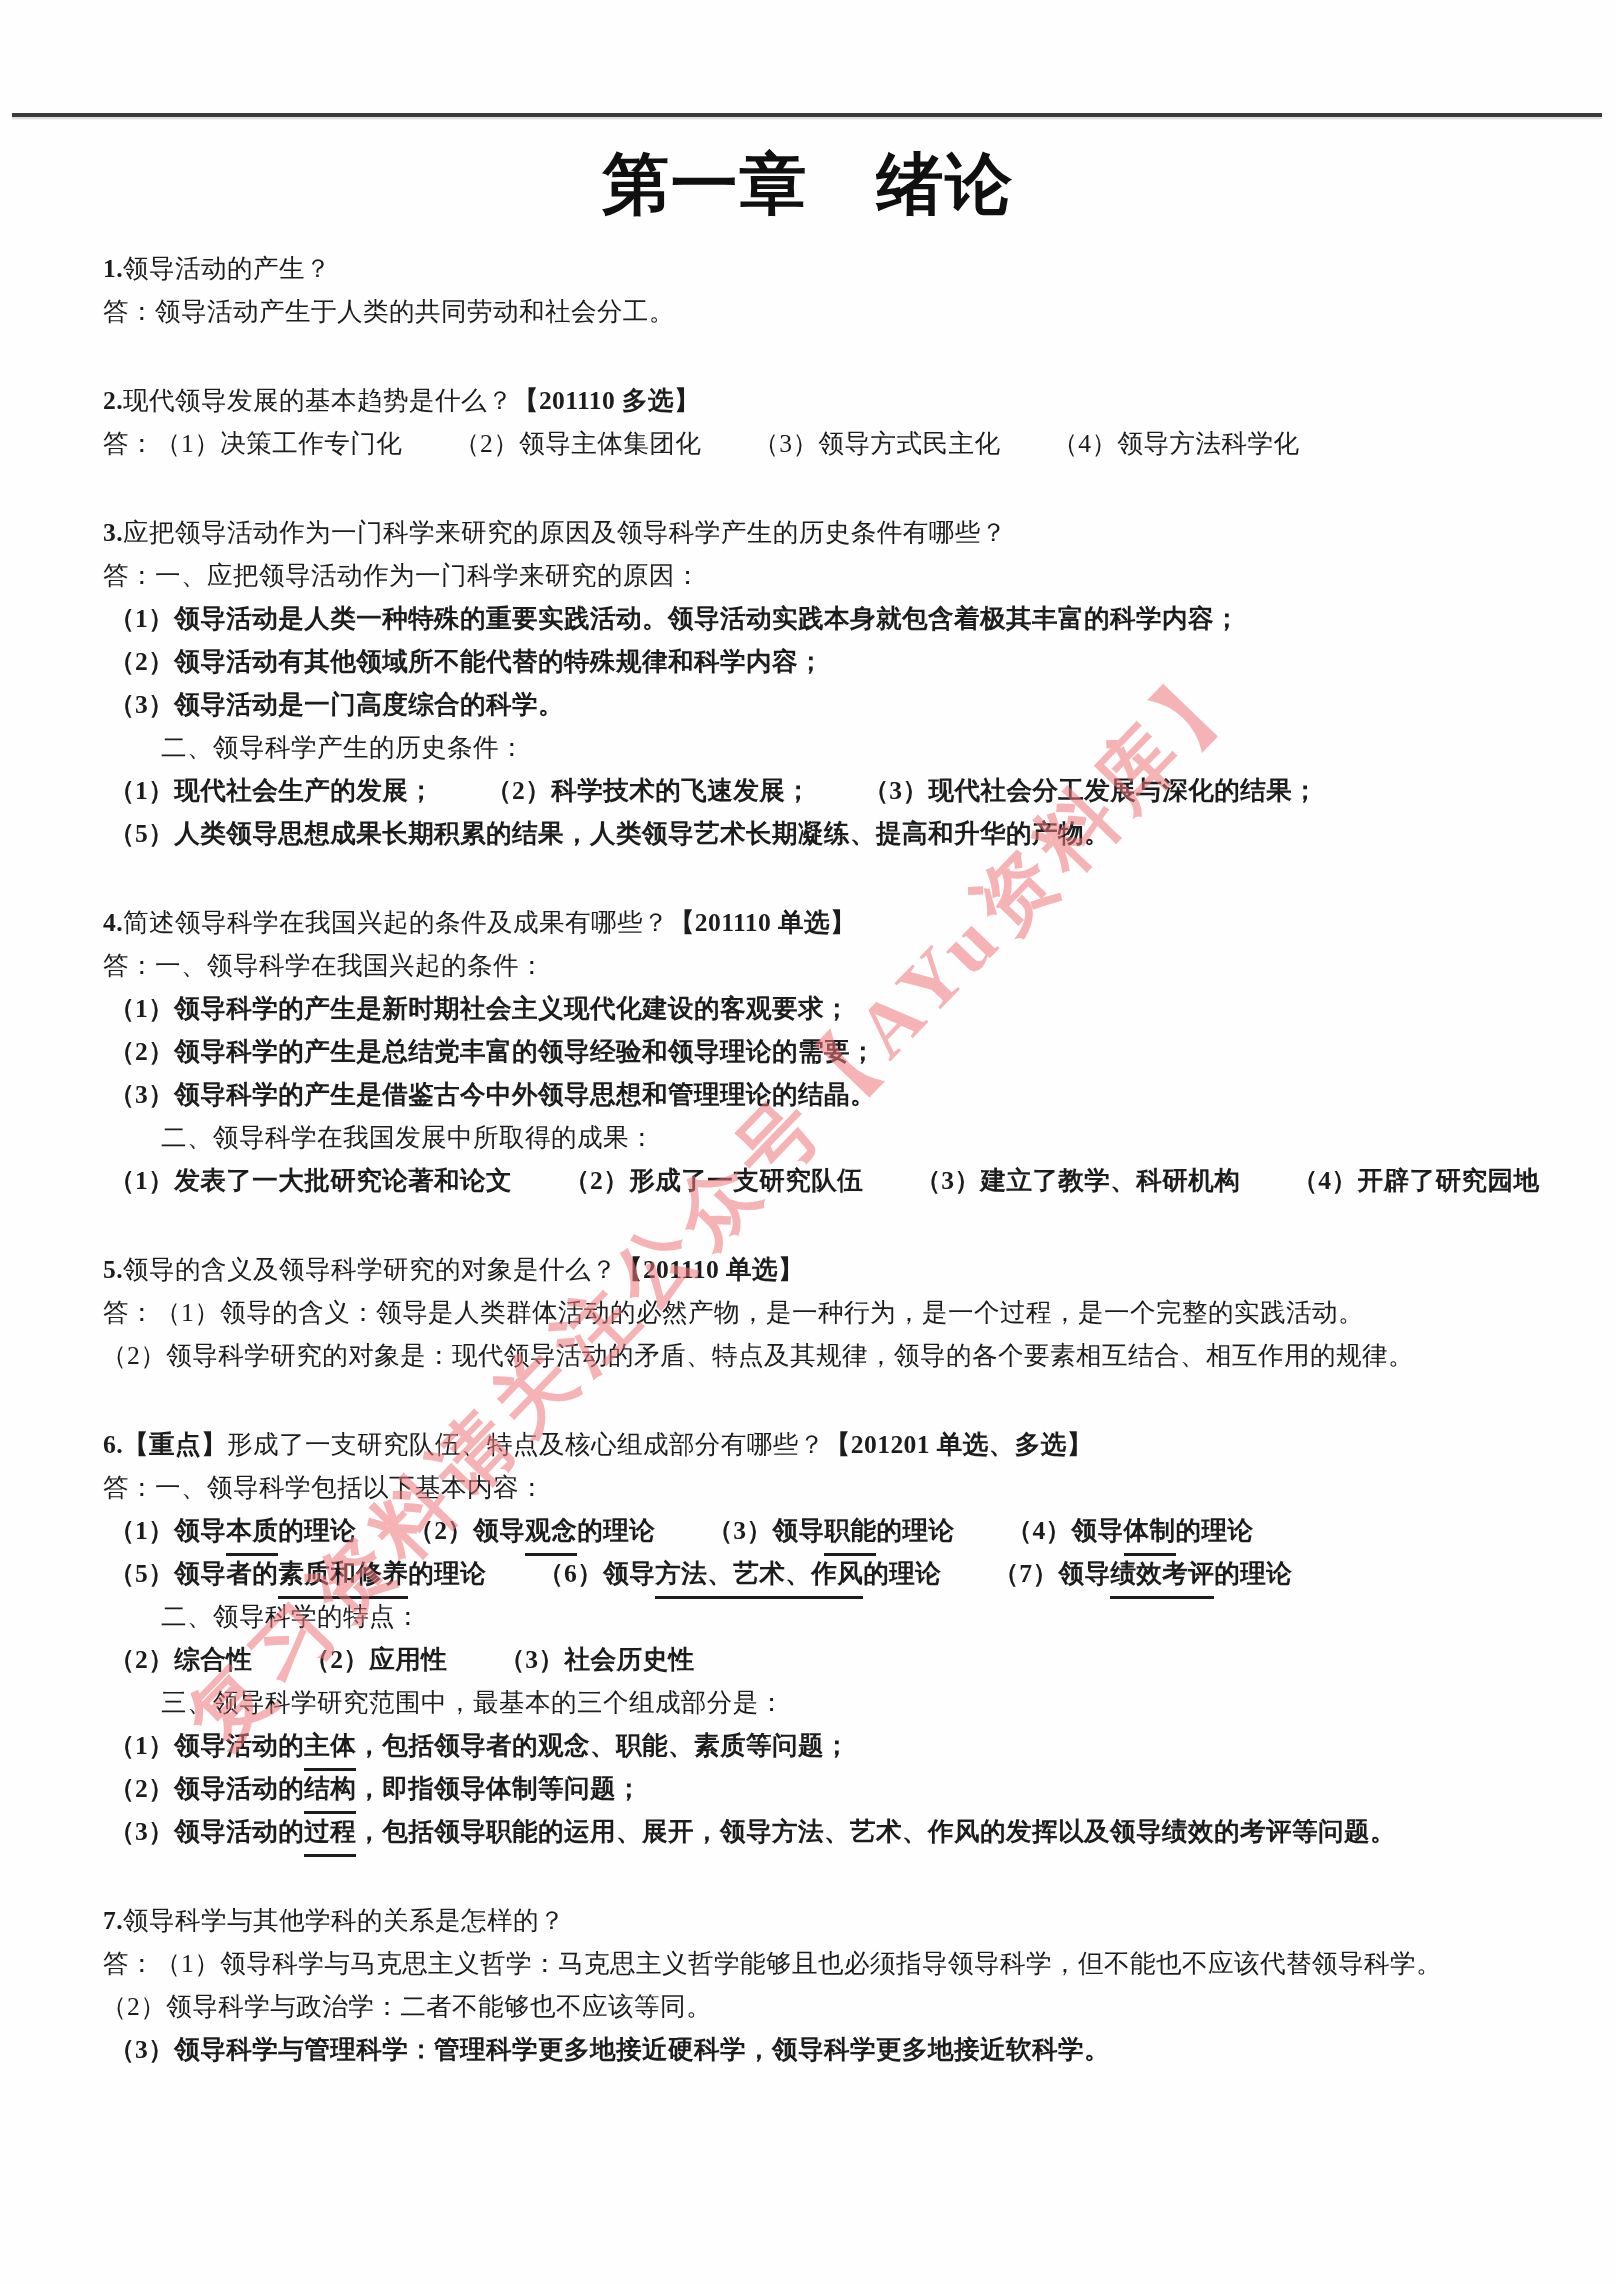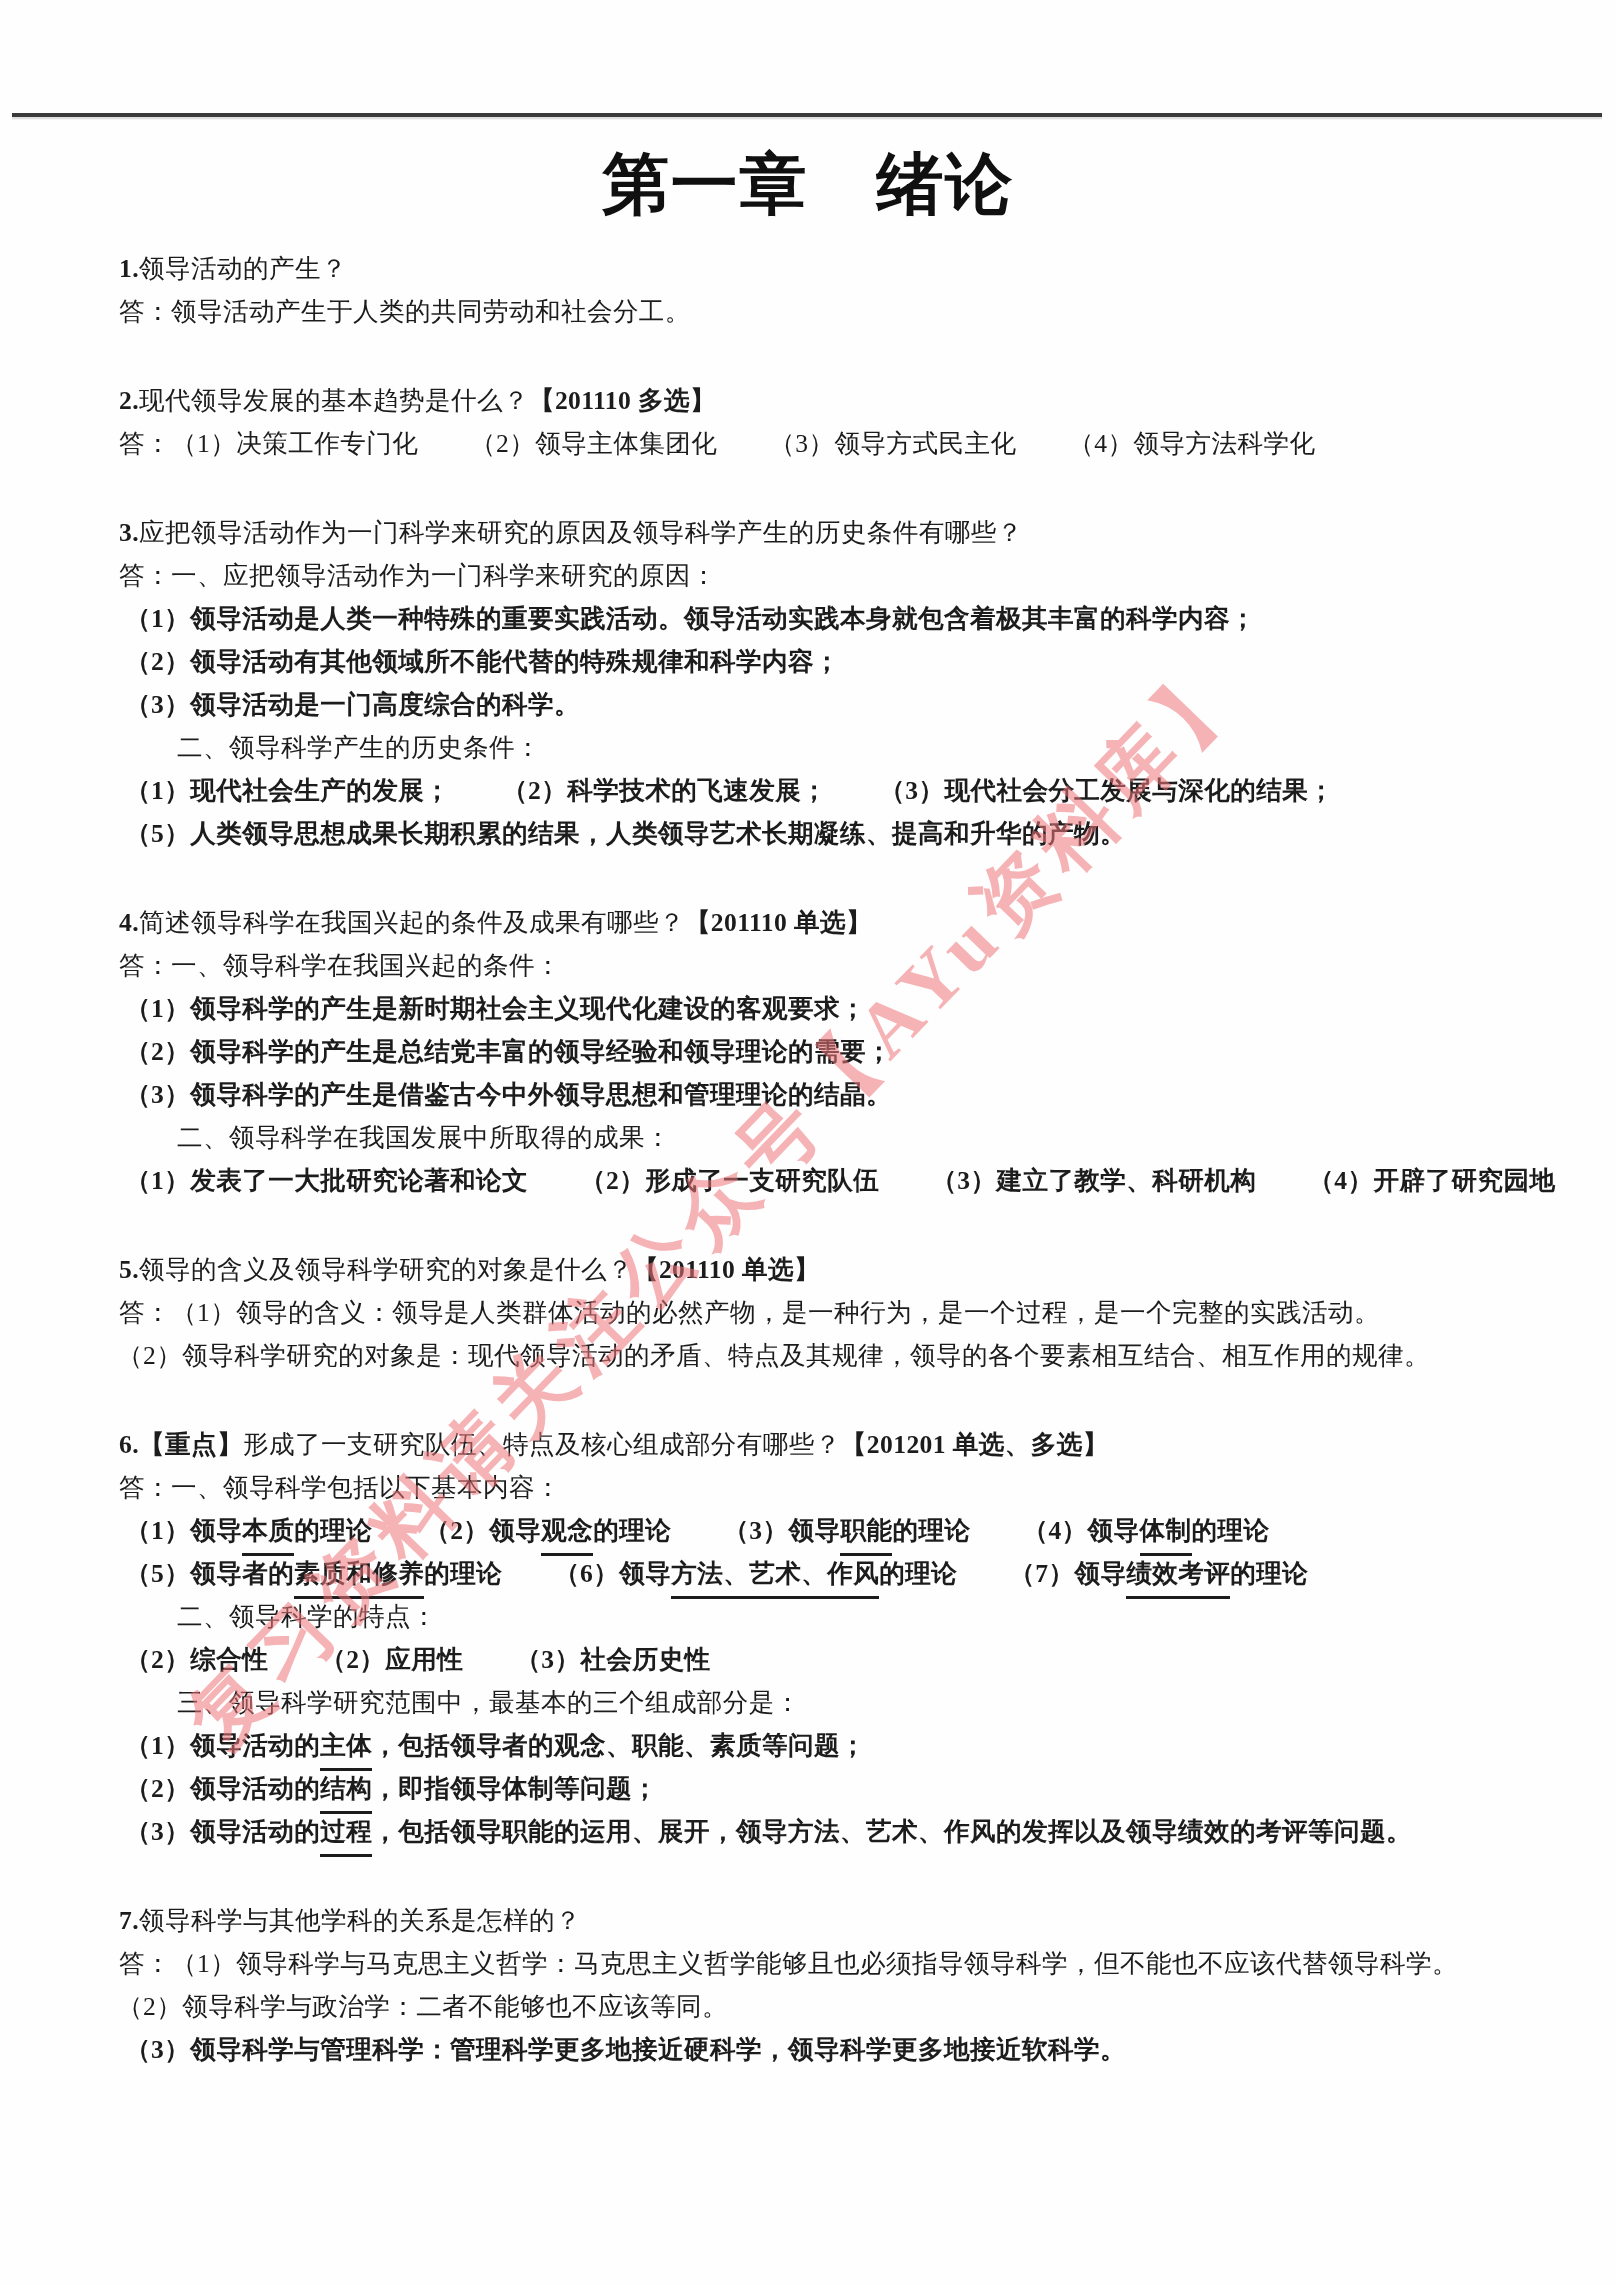--- a/index.html
+++ b/index.html
@@ -18,21 +18,21 @@
   }
   .title{
     position:absolute;left:0;top:138px;width:100%;
     margin:0;text-align:center;
     font-size:67px;line-height:93px;font-weight:bold;color:#101010;
     letter-spacing:1.6px;
   }
   #content{
     position:absolute;left:0;top:247px;right:0;
   }
-  .qa-block{margin:0 0 46px 16px;}
+  .qa-block{margin:0 0 46px 0;}
   .line{
     height:43px;line-height:43px;
     font-size:25.6px;white-space:nowrap;letter-spacing:0.4px;
   }
   .line.q,.line.a{padding-left:103px;}
   .line.list{padding-left:109px;font-weight:bold;}
   .line.in2{padding-left:101px;}
   .line.sub{padding-left:161px;}
   .bold{font-weight:bold;}
   .uline{

